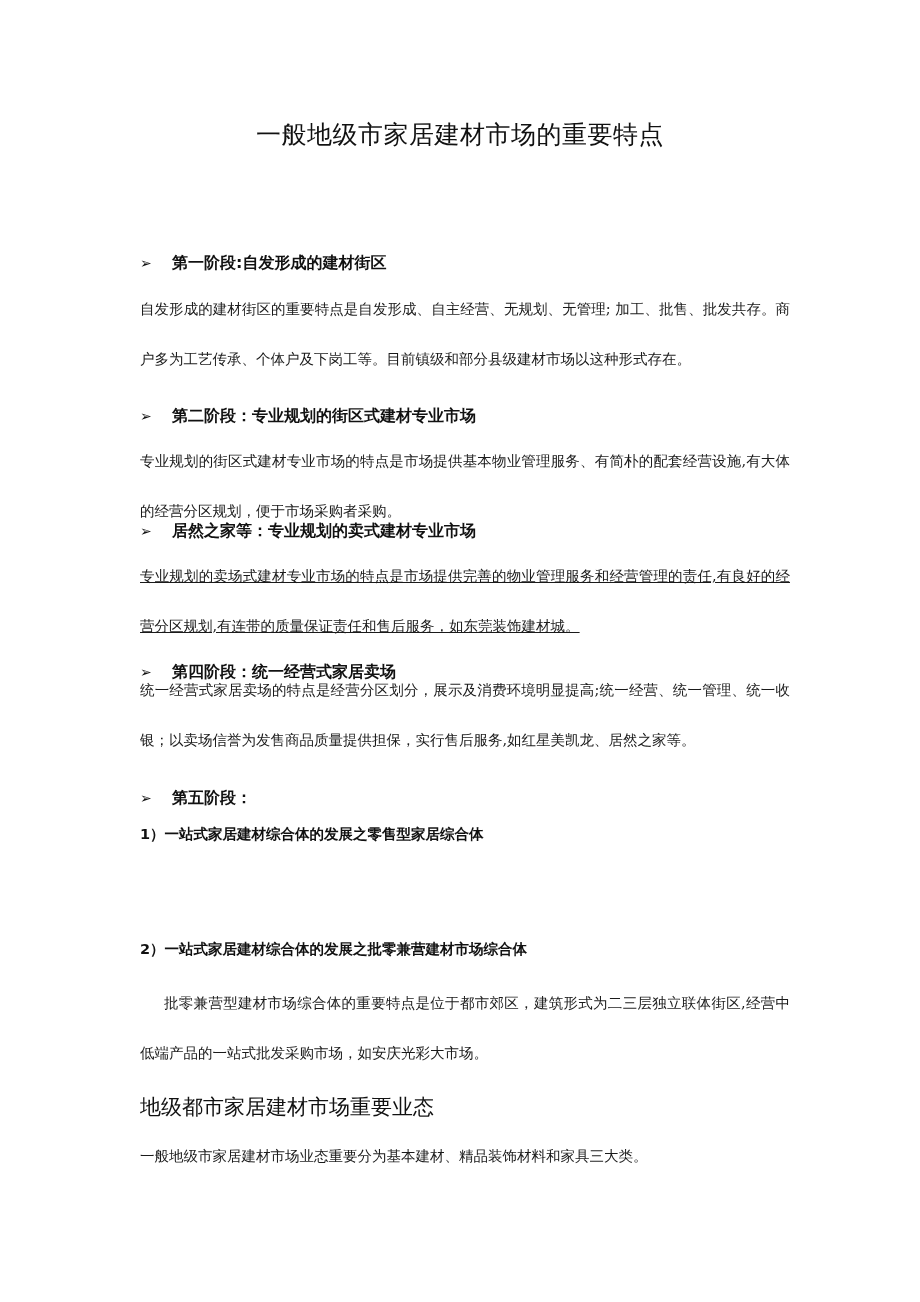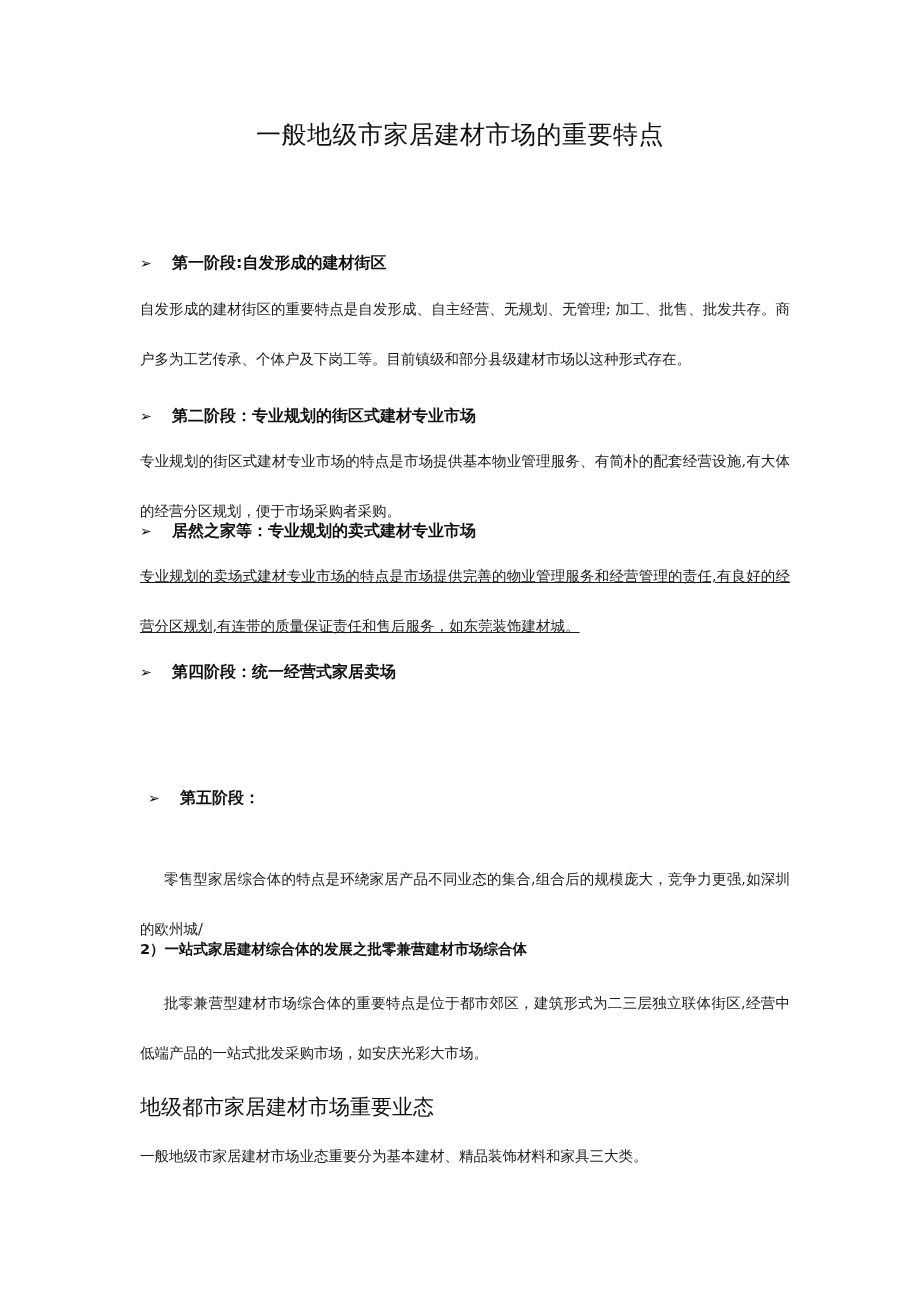--- a/index.html
+++ b/index.html
@@ -38,26 +38,27 @@
   <div class="abs para" style="top:436px;">专业规划的街区式建材专业市场的特点是市场提供基本物业管理服务、有简朴的配套经营设施,有大体的经营分区规划，便于市场采购者采购。</div>
 
   <div class="abs stage" style="top:521px;">
     <span class="arrow">➢</span><span>居然之家等：专业规划的卖式建材专业市场</span>
   </div>
   <div class="abs para" style="top:551px;text-decoration:underline;">专业规划的卖场式建材专业市场的特点是市场提供完善的物业管理服务和经营管理的责任,有良好的经营分区规划,有连带的质量保证责任和售后服务，如东莞装饰建材城。</div>
 
   <div class="abs stage" style="top:662px;">
     <span class="arrow">➢</span><span>第四阶段：统一经营式家居卖场</span>
   </div>
+  <div class="abs para" style="top:665px;">统一经营式家居卖场的特点是经营分区划分，展示及消费环境明显提高;统一经营、统一管理、统一收银；以卖场信誉为发售商品质量提供担保，实行售后服务,如红星美凯龙、居然之家等。</div>
 
-  <div class="abs stage" style="top:788px;margin-left:8px;">
+  <div class="abs stage" style="top:788px;">
     <span class="arrow">➢</span><span>第五阶段：</span>
   </div>
 
-  <div class="abs para indent" style="top:854px;">零售型家居综合体的特点是环绕家居产品不同业态的集合,组合后的规模庞大，竞争力更强,如深圳的欧州城/</div>
+  <div class="abs sub" style="top:825px;">1）一站式家居建材综合体的发展之零售型家居综合体</div>
 
   <div class="abs sub" style="top:940px;">2）一站式家居建材综合体的发展之批零兼营建材市场综合体</div>
   <div class="abs para indent" style="top:978px;">批零兼营型建材市场综合体的重要特点是位于都市郊区，建筑形式为二三层独立联体街区,经营中低端产品的一站式批发采购市场，如安庆光彩大市场。</div>
 
   <div class="abs h1" style="top:1093px;">地级都市家居建材市场重要业态</div>
   <div class="abs para" style="top:1131px;">一般地级市家居建材市场业态重要分为基本建材、精品装饰材料和家具三大类。</div>
 
 </div>
 
 </body></html>

